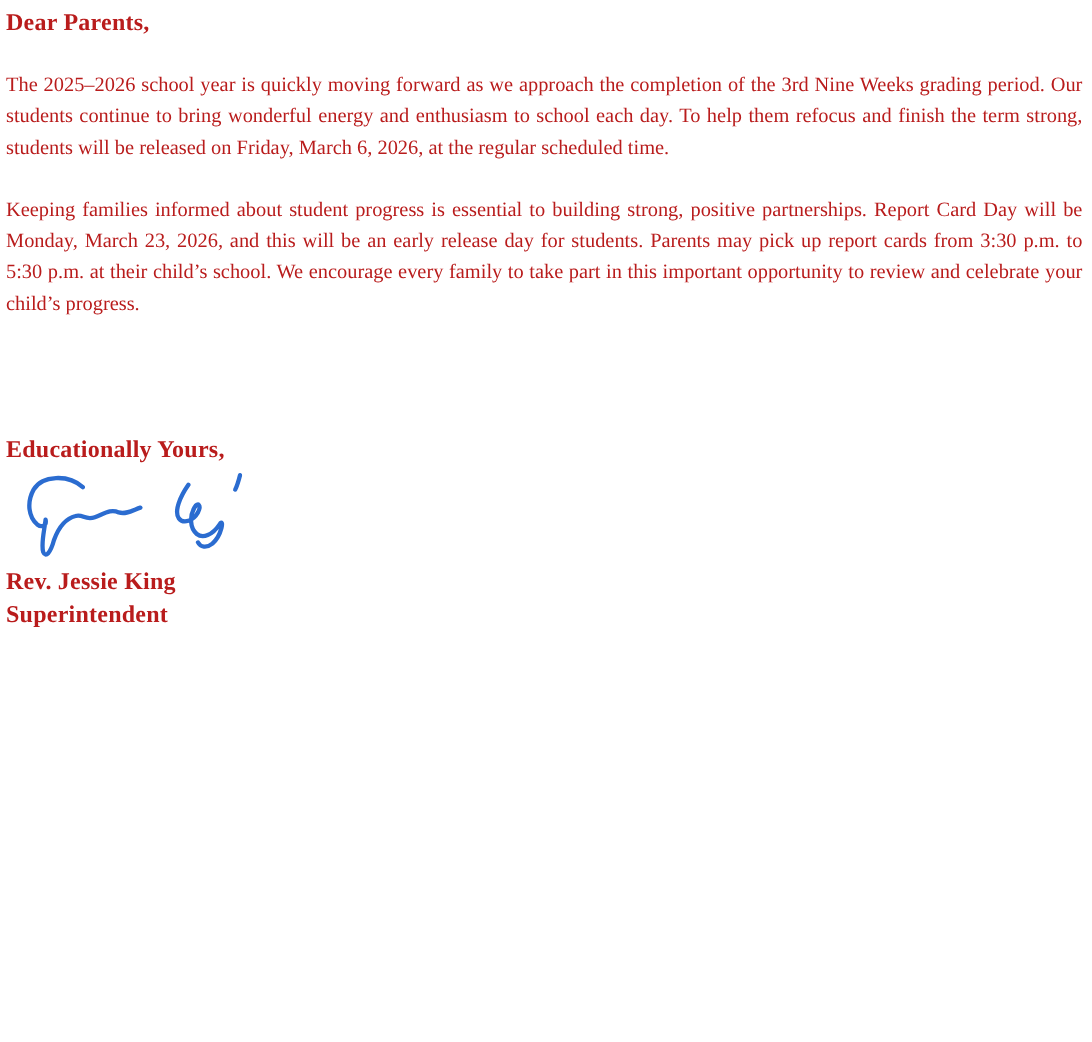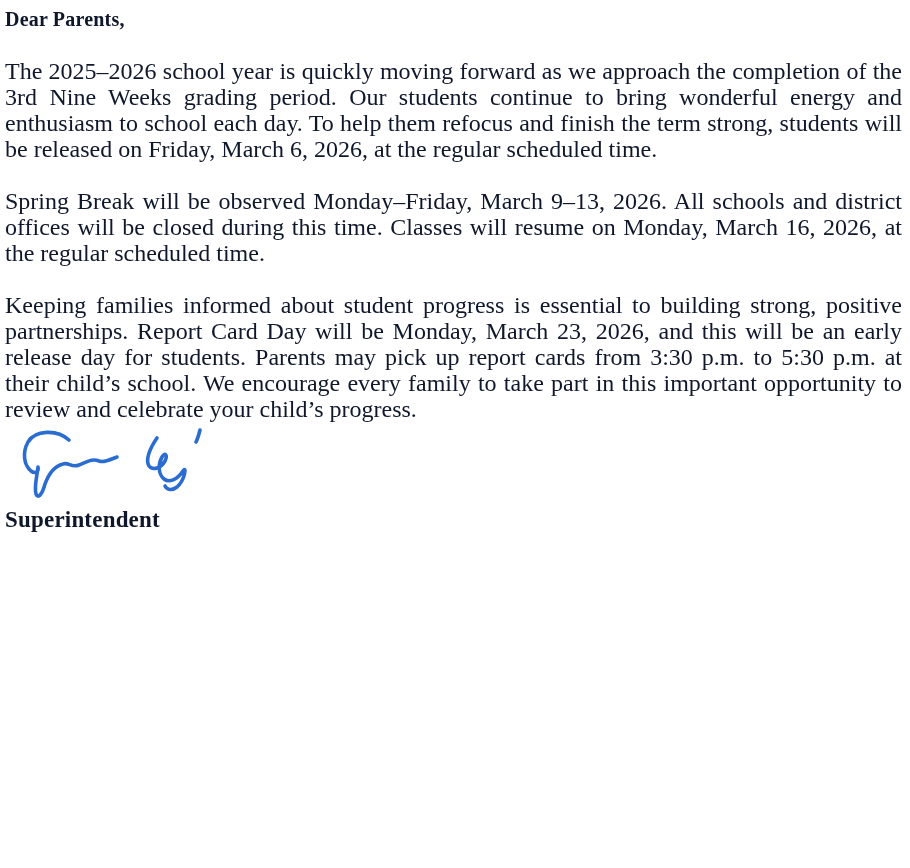--- a/index.html
+++ b/index.html
@@ -8,32 +8,32 @@
     background: #ffffff;
   }
   .page {
     position: relative;
     width: 910px;
     height: 868px;
     background: #ffffff;
     box-sizing: border-box;
     padding: 6px 8px 0 5px;
     font-family: "Liberation Serif", "DejaVu Serif", serif;
-    color: #0f172a;
+    color: #b91c1c;
     overflow: hidden;
   }
   .salutation {
     font-weight: bold;
     font-size: 20px;
     line-height: 26px;
     margin: 0;
     letter-spacing: 0.2px;
   }
   .body-paragraph {
-    font-size: 24px;
+    font-size: 17px;
     line-height: 26px;
     text-align: justify;
     margin: 26px 0 0 0;
   }
   .body-paragraph:first-of-type {
     margin-top: 36px;
   }
   .closing {
     font-weight: bold;
     font-size: 20px;
@@ -47,41 +47,41 @@
   }
   .sig-name {
     font-weight: bold;
     font-size: 20px;
     line-height: 27px;
     margin: 0;
     letter-spacing: 0.2px;
   }
   .sig-title {
     font-weight: bold;
-    font-size: 23px;
+    font-size: 20px;
     line-height: 27px;
     margin: 0;
     letter-spacing: 0.2px;
   }
 </style>
 </head>
 <body>
 
 <div class="page">
 
   <p class="salutation">Dear Parents,</p>
 
   <p class="body-paragraph">The 2025–2026 school year is quickly moving forward as we approach the completion of the 3rd Nine Weeks grading period. Our students continue to bring wonderful energy and enthusiasm to school each day. To help them refocus and finish the term strong, students will be released on Friday, March 6, 2026, at the regular scheduled time.</p>
 
-  <p class="body-paragraph">Spring Break will be observed Monday–Friday, March 9–13, 2026. All schools and district offices will be closed during this time. Classes will resume on Monday, March 16, 2026, at the regular scheduled time.</p>
 
   <p class="body-paragraph">Keeping families informed about student progress is essential to building strong, positive partnerships.  Report Card Day will be Monday, March 23, 2026, and this will be an early release day for students. Parents may pick up report cards from 3:30 p.m. to 5:30 p.m. at their child’s school. We encourage every family to take part in this important opportunity to review and celebrate your child’s progress.</p>
 
 
 
+  <p class="closing">Educationally Yours,</p>
 
   <div class="signature-wrap">
     <svg width="210" height="82" viewBox="0 0 210 82" xmlns="http://www.w3.org/2000/svg" aria-hidden="true">
       <g fill="none" stroke="#2b6cd0" stroke-width="3.6" stroke-linecap="round" stroke-linejoin="round">
 
         <path d="M 60 16
                  C 48 5, 26 6, 19 18
                  C 13 29, 15 41, 22 47
                  C 26 50, 30 48, 29 43
                  C 28 52, 25 63, 27 70
@@ -98,16 +98,17 @@
                  C 149 40, 149 50, 155 55
                  C 160 59, 168 56, 174 47
                  C 178 41, 176 56, 168 63
                  C 163 67, 158 66, 156 62"></path>
 
         <path d="M 191 6 C 190 10, 189 14, 187 18"></path>
       </g>
     </svg>
   </div>
 
+  <p class="sig-name">Rev. Jessie King</p>
 
   <p class="sig-title">Superintendent</p>
 
 </div>
 
 </body></html>

